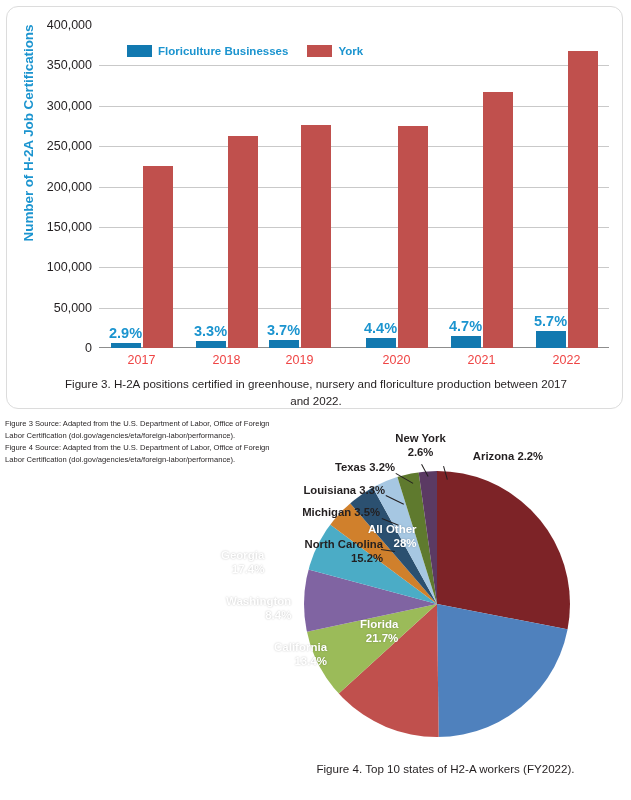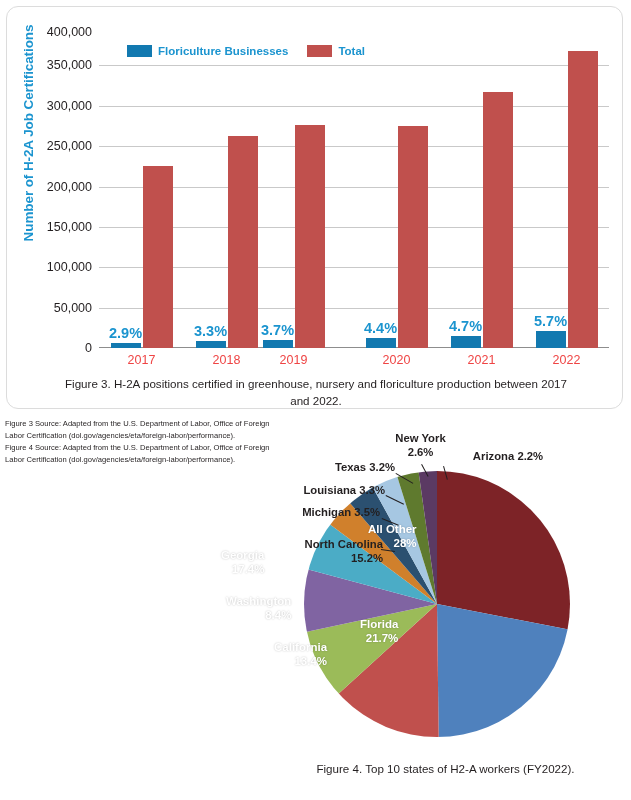--- a/index.html
+++ b/index.html
@@ -109,37 +109,37 @@
       </div>
     <div id="yticks">
         <div class="ytick" style="top: 323px;">0</div>
         <div class="ytick" style="top: 282.625px;">50,000</div>
         <div class="ytick" style="top: 242.25px;">100,000</div>
         <div class="ytick" style="top: 201.875px;">150,000</div>
         <div class="ytick" style="top: 161.5px;">200,000</div>
         <div class="ytick" style="top: 121.125px;">250,000</div>
         <div class="ytick" style="top: 80.75px;">300,000</div>
         <div class="ytick" style="top: 40.375px;">350,000</div>
-        <div class="ytick" style="top: 7px;">400,000</div>
+        <div class="ytick" style="top: 0px;">400,000</div>
       </div>
     <div id="axis0"></div>
     <div id="bargroups">
         <div class="group" style="left: 0px; width: 85px;">
           <div class="bar flor" style="left: 11.5px; width: 30px; height: 5.24875px; background: rgb(18, 121, 176);"></div>
           <div class="bar total" style="left: 43.5px; width: 30px; height: 181.688px; background: rgb(192, 80, 77);"></div>
           <div class="pctlabel" style="left: 6.5px; width: 40px; bottom: 7.24875px;">2.9%</div>
           <div class="xlabel">2017</div>
         </div>
         <div class="group" style="left: 85px; width: 85px;">
           <div class="bar flor" style="left: 11.5px; width: 30px; height: 7.02525px; background: rgb(18, 121, 176);"></div>
           <div class="bar total" style="left: 43.5px; width: 30px; height: 211.565px; background: rgb(192, 80, 77);"></div>
           <div class="pctlabel" style="left: 6.5px; width: 40px; bottom: 9.02525px;">3.3%</div>
           <div class="xlabel">2018</div>
         </div>
-        <div class="group" style="left: 152px; width: 85px;">
+        <div class="group" style="left: 158px; width: 85px;">
           <div class="bar flor" style="left: 11.5px; width: 30px; height: 8.2365px; background: rgb(18, 121, 176);"></div>
           <div class="bar total" style="left: 43.5px; width: 30px; height: 222.87px; background: rgb(192, 80, 77);"></div>
           <div class="pctlabel" style="left: 6.5px; width: 40px; bottom: 10.2365px;">3.7%</div>
           <div class="xlabel">2019</div>
         </div>
         <div class="group" style="left: 255px; width: 85px;">
           <div class="bar flor" style="left: 11.5px; width: 30px; height: 9.77075px; background: rgb(18, 121, 176);"></div>
           <div class="bar total" style="left: 43.5px; width: 30px; height: 222.062px; background: rgb(192, 80, 77);"></div>
           <div class="pctlabel" style="left: 6.5px; width: 40px; bottom: 11.7707px;">4.4%</div>
           <div class="xlabel">2020</div>
@@ -159,21 +159,21 @@
       </div>
   </div>
 
   <div id="legend">
       <div class="legend-item">
         <span class="swatch" style="background: rgb(18, 121, 176);"></span>
         <span class="legend-label">Floriculture Businesses</span>
       </div>
       <div class="legend-item">
         <span class="swatch" style="background: rgb(192, 80, 77);"></span>
-        <span class="legend-label">Total</span>
+        <span class="legend-label">York</span>
       </div>
     </div>
 
   <div id="fig3-caption">Figure 3. H-2A positions certified in greenhouse, nursery and floriculture production between 2017 and 2022.</div>
 </div>
 
 <div id="sources">
   <div>Figure 3 Source: Adapted from the U.S. Department of Labor, Office of Foreign</div>
   <div>Labor Certification (dol.gov/agencies/eta/foreign-labor/performance).</div>
   <div>Figure 4 Source: Adapted from the U.S. Department of Labor, Office of Foreign</div>

